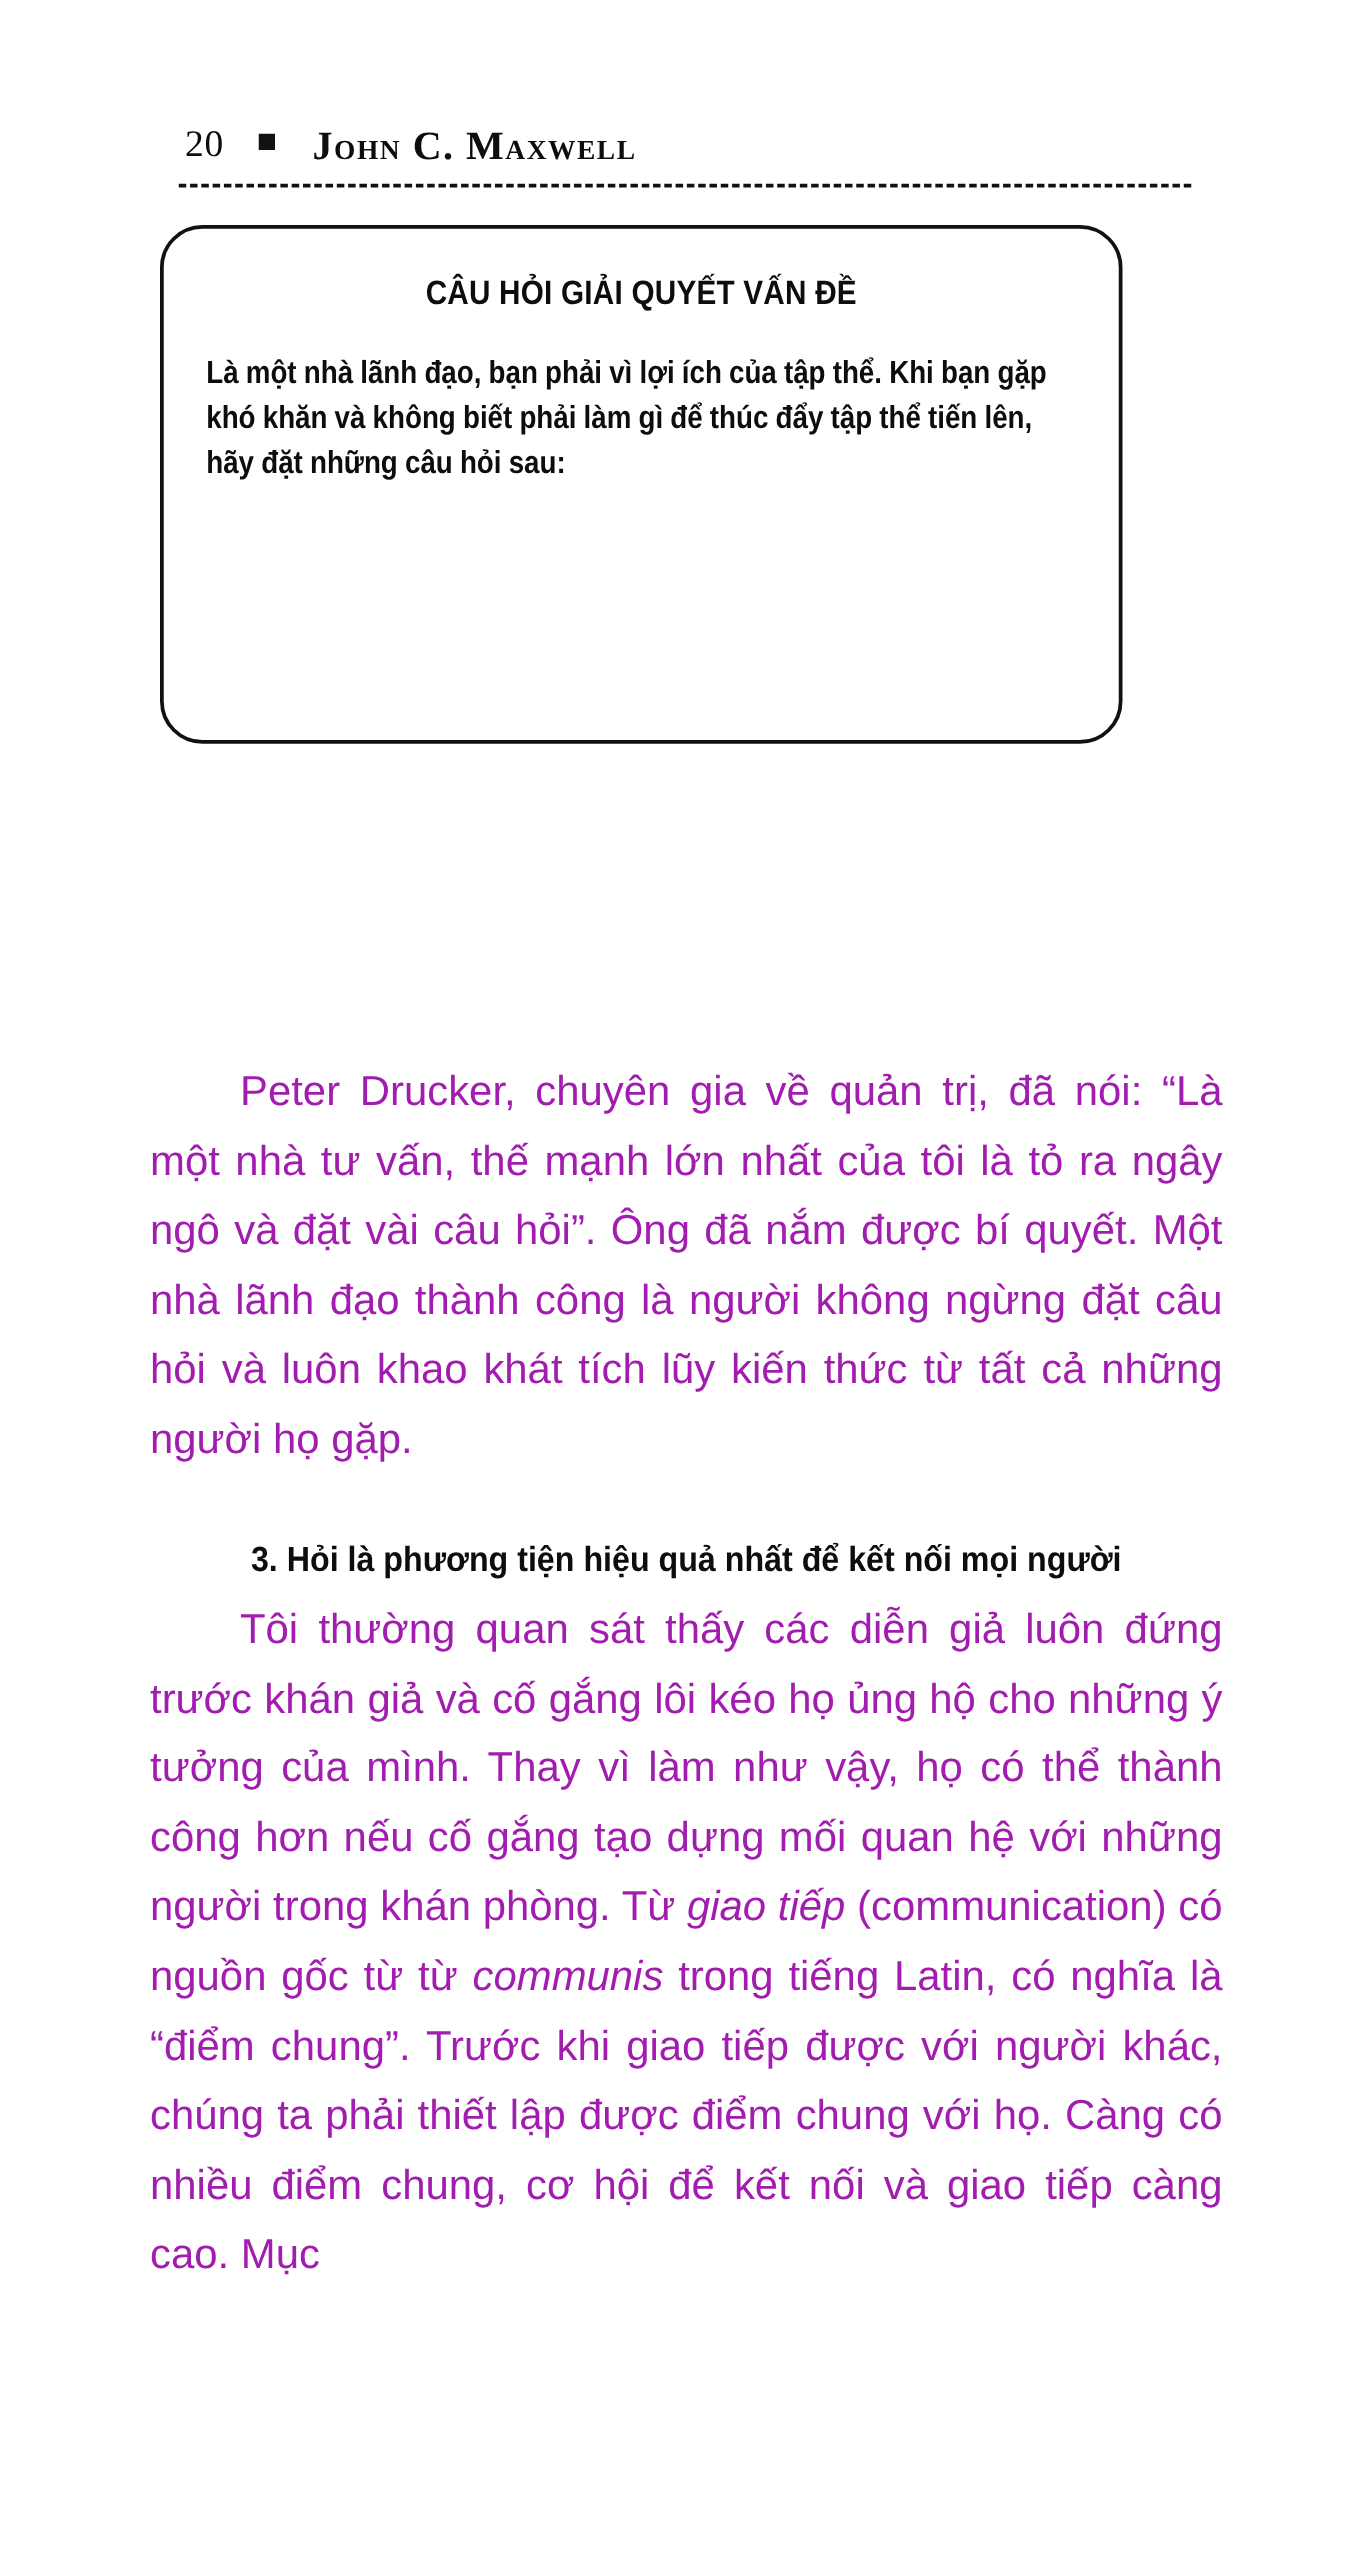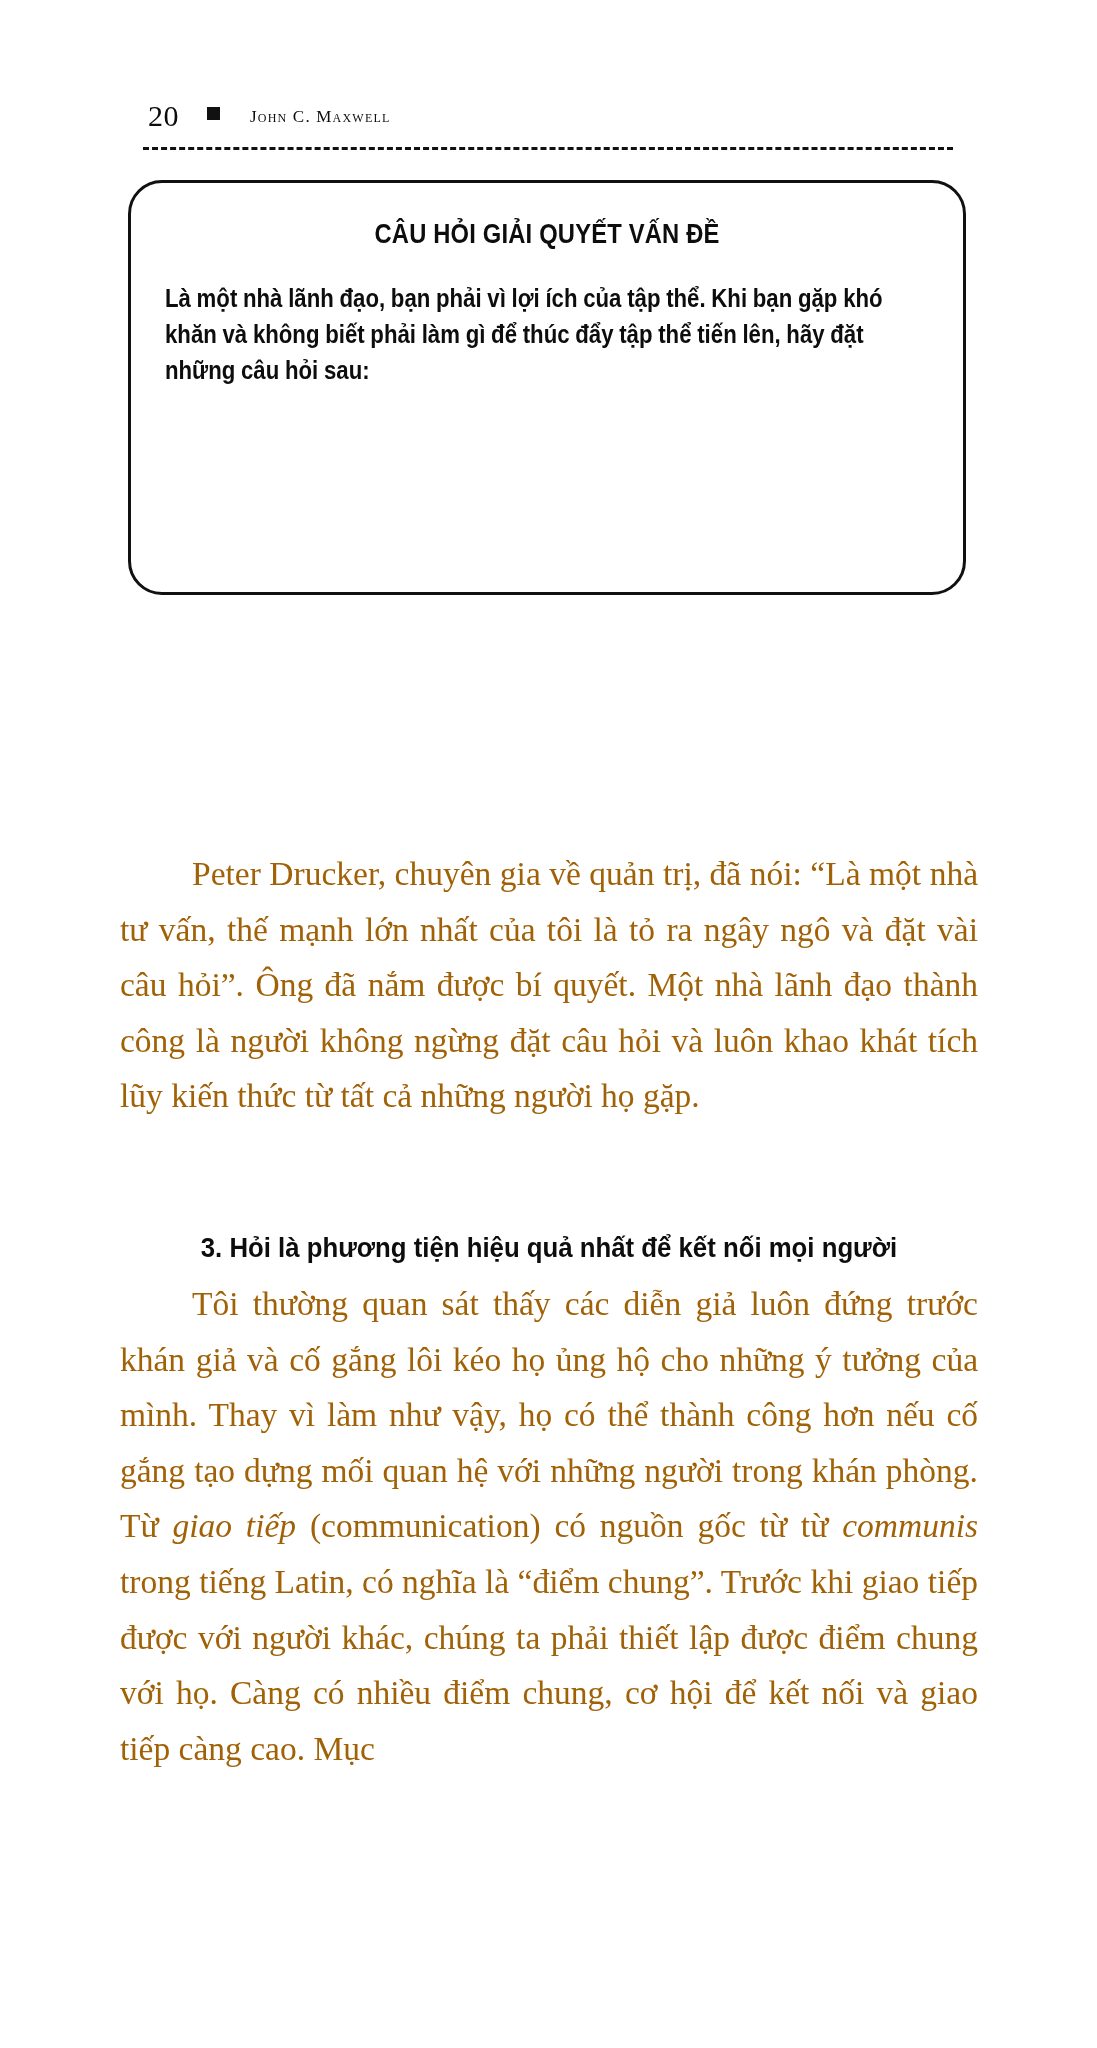--- a/index.html
+++ b/index.html
@@ -39,43 +39,43 @@
     height: 13px;
     background: #111111;
     margin-left: 28px;
     margin-right: 30px;
     display: inline-block;
     position: relative;
     top: -3px;
   }
   .head-author {
     font-family: "Liberation Serif", serif;
-    font-weight: normal;
-    font-size: 17px;
+    font-weight: bold;
+    font-size: 32px;
     font-variant: small-caps;
     letter-spacing: 1.2px;
     line-height: 1;
   }
 
   
   .dashed-rule {
     position: absolute;
     left: 143px;
     top: 147px;
     width: 810px;
     height: 0;
     border-top: 3.5px dashed #111111;
   }
 
   
   .callout {
     position: absolute;
     left: 128px;
     top: 180px;
-    width: 838px;
+    width: 770px;
     height: 415px;
     box-sizing: border-box;
     border: 3px solid #111111;
     border-radius: 34px;
     background: #ffffff;
   }
   .callout-inner {
     padding: 36px 34px 0 34px;
     font-family: "Liberation Sans Narrow", "Liberation Sans", sans-serif;
   }
@@ -127,25 +127,25 @@
     left: 8px;
     top: -1px;
     font-size: 20px;
   }
 
   
   .body-block {
     position: absolute;
     left: 120px;
     width: 858px;
-    font-family: Liberation Serif, serif;
+    font-family: Liberation Sans, sans-serif;
     font-size: 33.5px;
     line-height: 1.66;
     text-align: justify;
-    color: #a16207;
+    color: #a21caf;
   }
   .body-block p {
     margin: 0;
     text-indent: 72px;
     text-align: justify;
     text-justify: inter-word;
   }
   #para-drucker { top: 846px; }
   #para-speakers { top: 1276px; }
 

